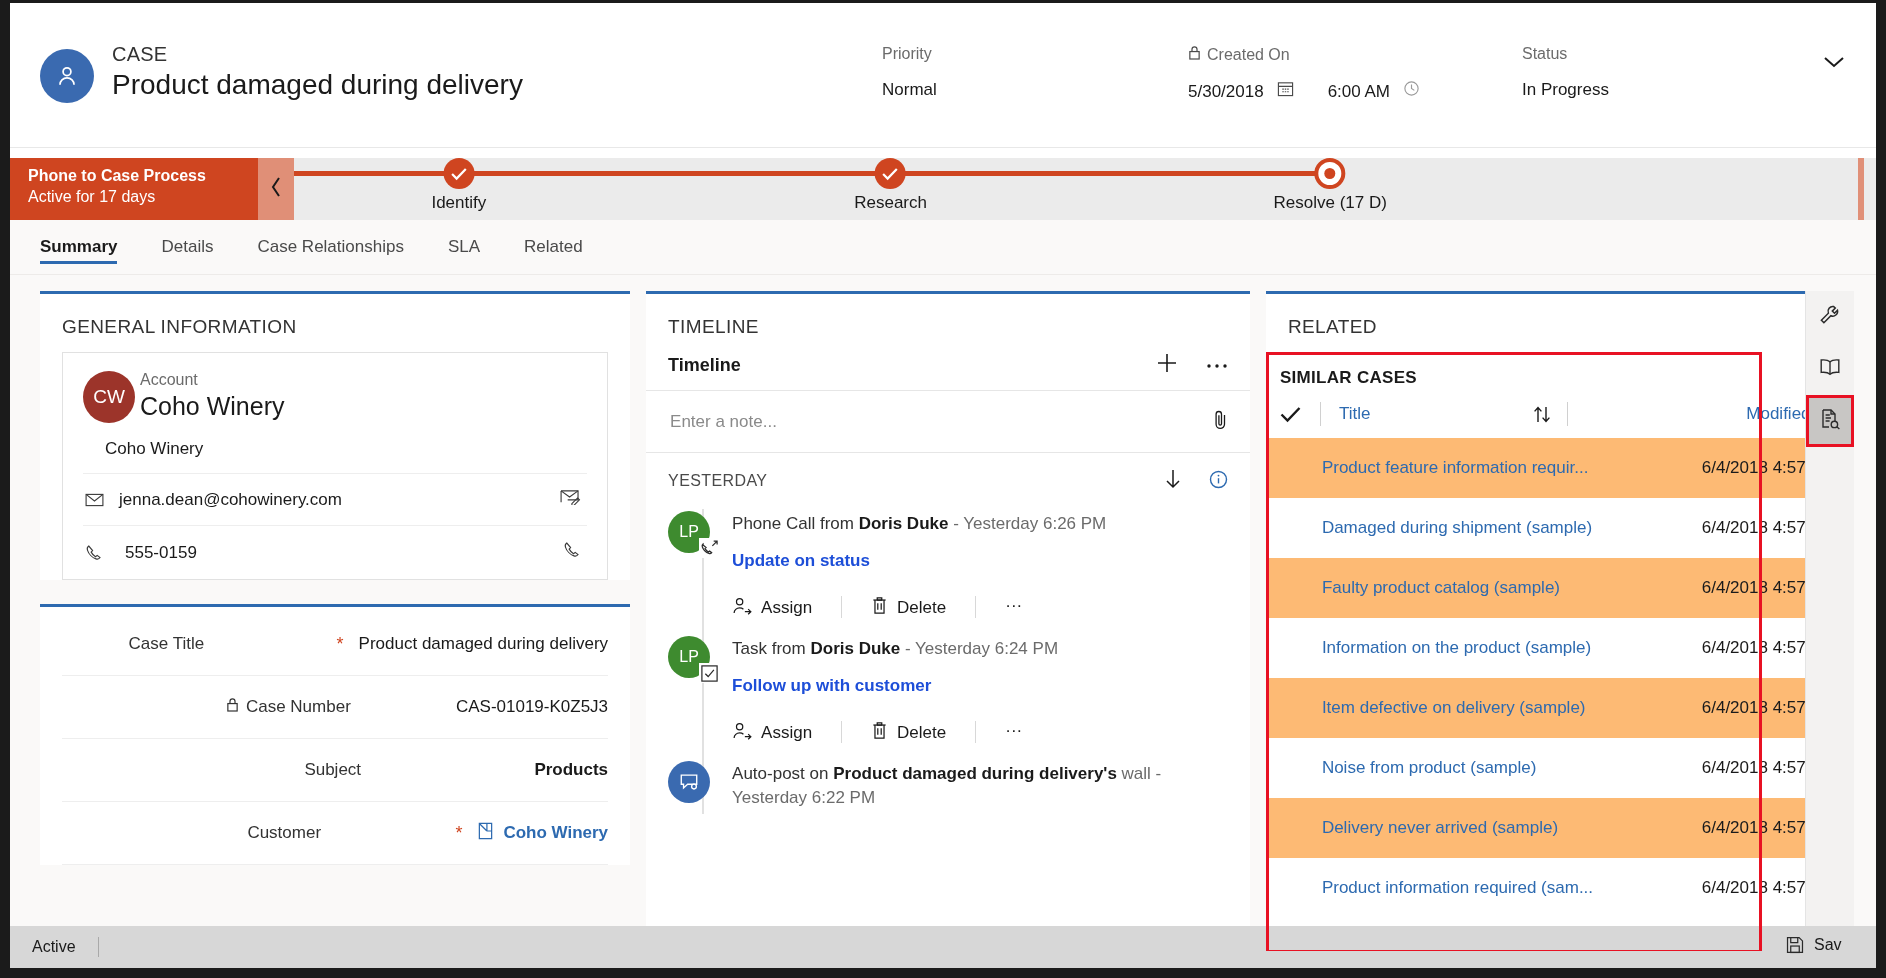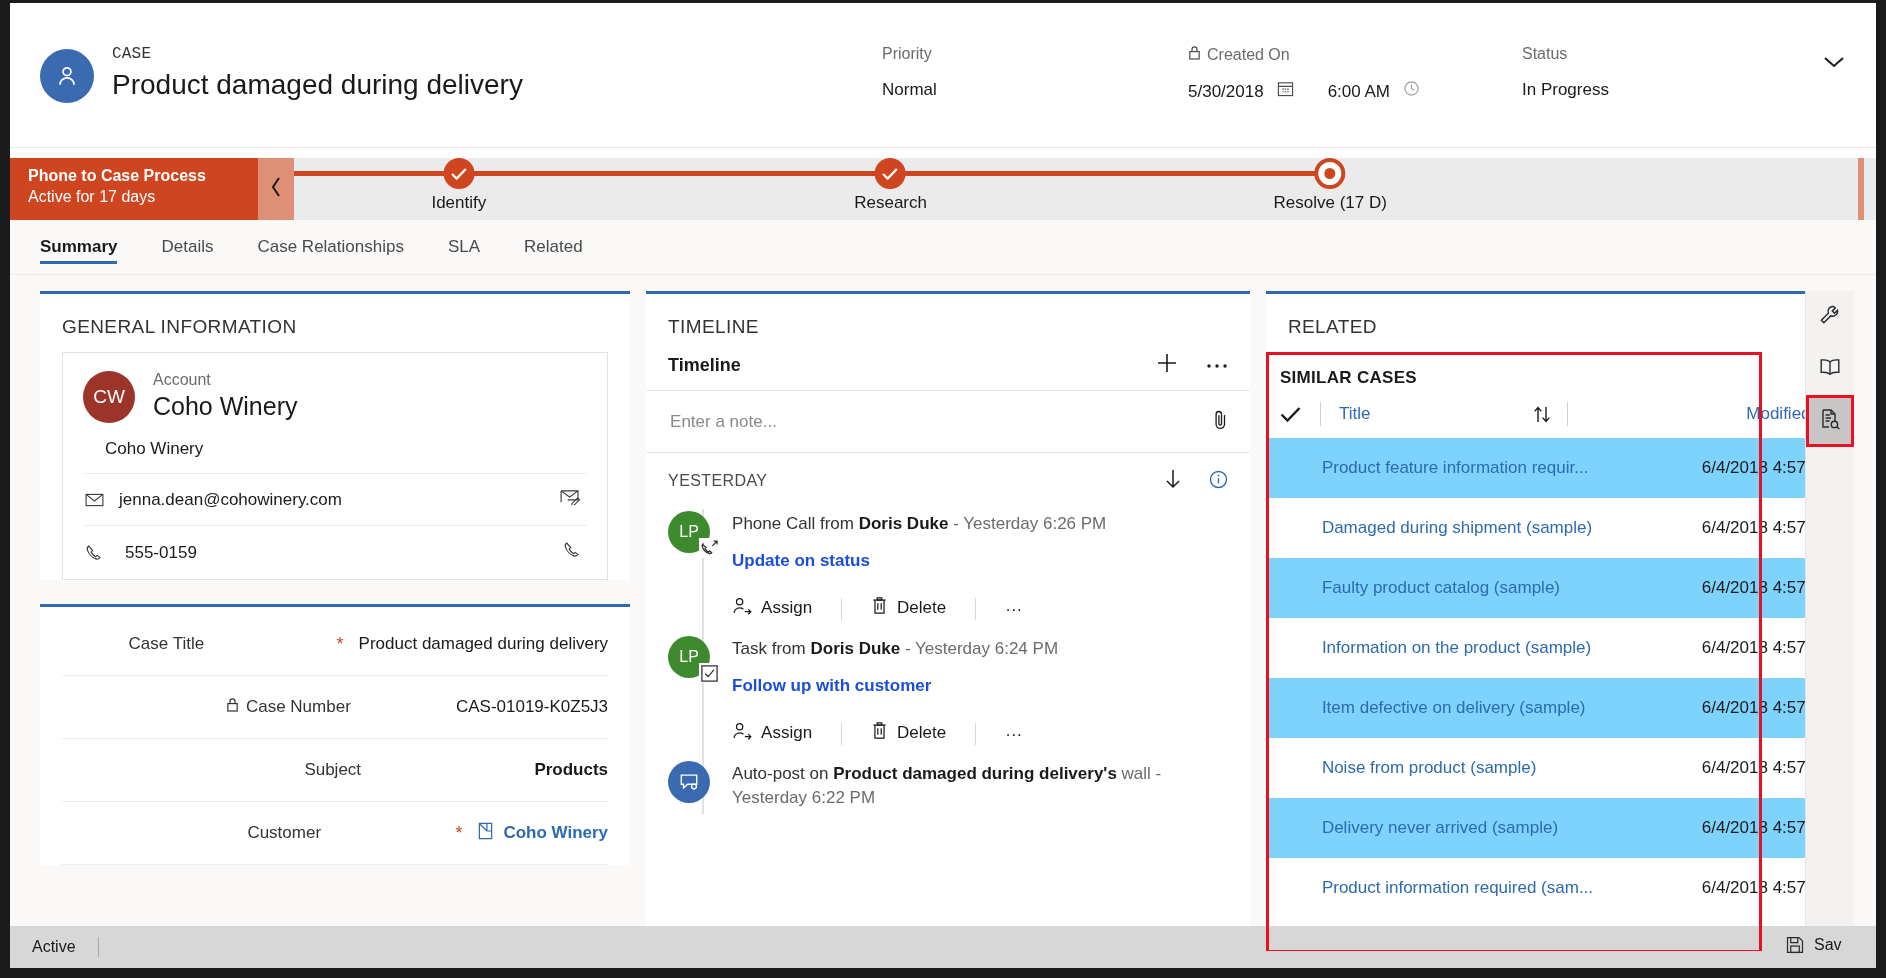--- a/index.html
+++ b/index.html
@@ -52,25 +52,24 @@
     background: #3a6ab0;
     display: flex;
     align-items: center;
     justify-content: center;
     flex: none;
     margin-top: 4px;
   }
   .hdr-avatar svg { display:block; }
   .hdr-names { margin-left: 18px; }
   .hdr-type {
-    font-size: 16px;
+    font-size: 20px;
     color: #333;
     letter-spacing: .2px;
     line-height: 18px;
-    font-family: Liberation Mono, monospace;
   }
   .hdr-title {
     font-size: 28px;
     color: #1a1a1a;
     margin-top: 6px;
     line-height: 32px;
   }
   .hdr-field {
     position: absolute;
     top: 42px;
@@ -260,21 +259,21 @@
     width: 52px; height: 52px;
     border-radius: 50%;
     background: #9c342a;
     color: #ffffff;
     display: flex;
     align-items: center;
     justify-content: center;
     font-size: 19px;
     flex: none;
   }
-  .ci-names { margin-left: 18px; }
+  .ci-names { margin-left: 5px; }
   .ci-label { font-size: 16px; color: #6b6b6b; line-height: 18px;}
   .ci-name { font-size: 25px; color: #1a1a1a; margin-top: 3px; line-height: 29px;}
   .ci-sub {
     font-size: 17px;
     color: #1a1a1a;
     padding: 16px 0 14px 22px;
     border-bottom: 1px solid #eeeeee;
     margin: 0 20px;
   }
   .ci-row {
@@ -378,21 +377,21 @@
     background: #ffffff;
     display: flex; align-items:center; justify-content:center;
   }
   .tl-body { margin-left: 22px; flex: 1; padding-top: 1px; }
   .tl-head { font-size: 17px; color: #333333; line-height: 24px; }
   .tl-head b { color: #1a1a1a; }
   .tl-head .muted { color: #6b6b6b; }
   .tl-desc { font-size: 17px; font-weight: bold; color: #1d4ed8; margin-top: 15px; }
   .tl-actions {
     display: flex;
-    align-items: flex-end;
+    align-items: flex-start;
     gap: 11px;
     margin-top: 25px;
     font-size: 17px;
     color: #1a1a1a;
   }
   .tl-act { display: flex; align-items: center; gap: 9px; cursor: pointer; padding-right: 18px;}
   .tl-sep { width: 1px; height: 22px; background: #d8d8d8; margin-right: 18px; }
   .tl-clip { font-size: 17px; color: #1a1a1a; cursor: pointer; }
 
   
@@ -425,21 +424,21 @@
   .sim-th { color: #2d6ab0; cursor: pointer; }
   .sim-th.modified { margin-left: auto; padding-right: 16px;}
   .sim-sort { margin-left: auto; display: flex; align-items: center; color: #1a1a1a; }
   .sim-row {
     display: flex;
     align-items: center;
     height: 60px;
     padding: 0 18px 0 14px;
     box-sizing: border-box;
   }
-  .sim-row.alt { background: #7dd3fc; }
+  .sim-row.alt { background: #fdba74; }
   .sim-row .t {
     color: #2d6ab0;
     font-size: 17px;
     cursor: pointer;
     margin-left: 42px;
     white-space: nowrap;
     overflow: hidden;
     text-overflow: ellipsis;
   }
   .sim-row .m {

